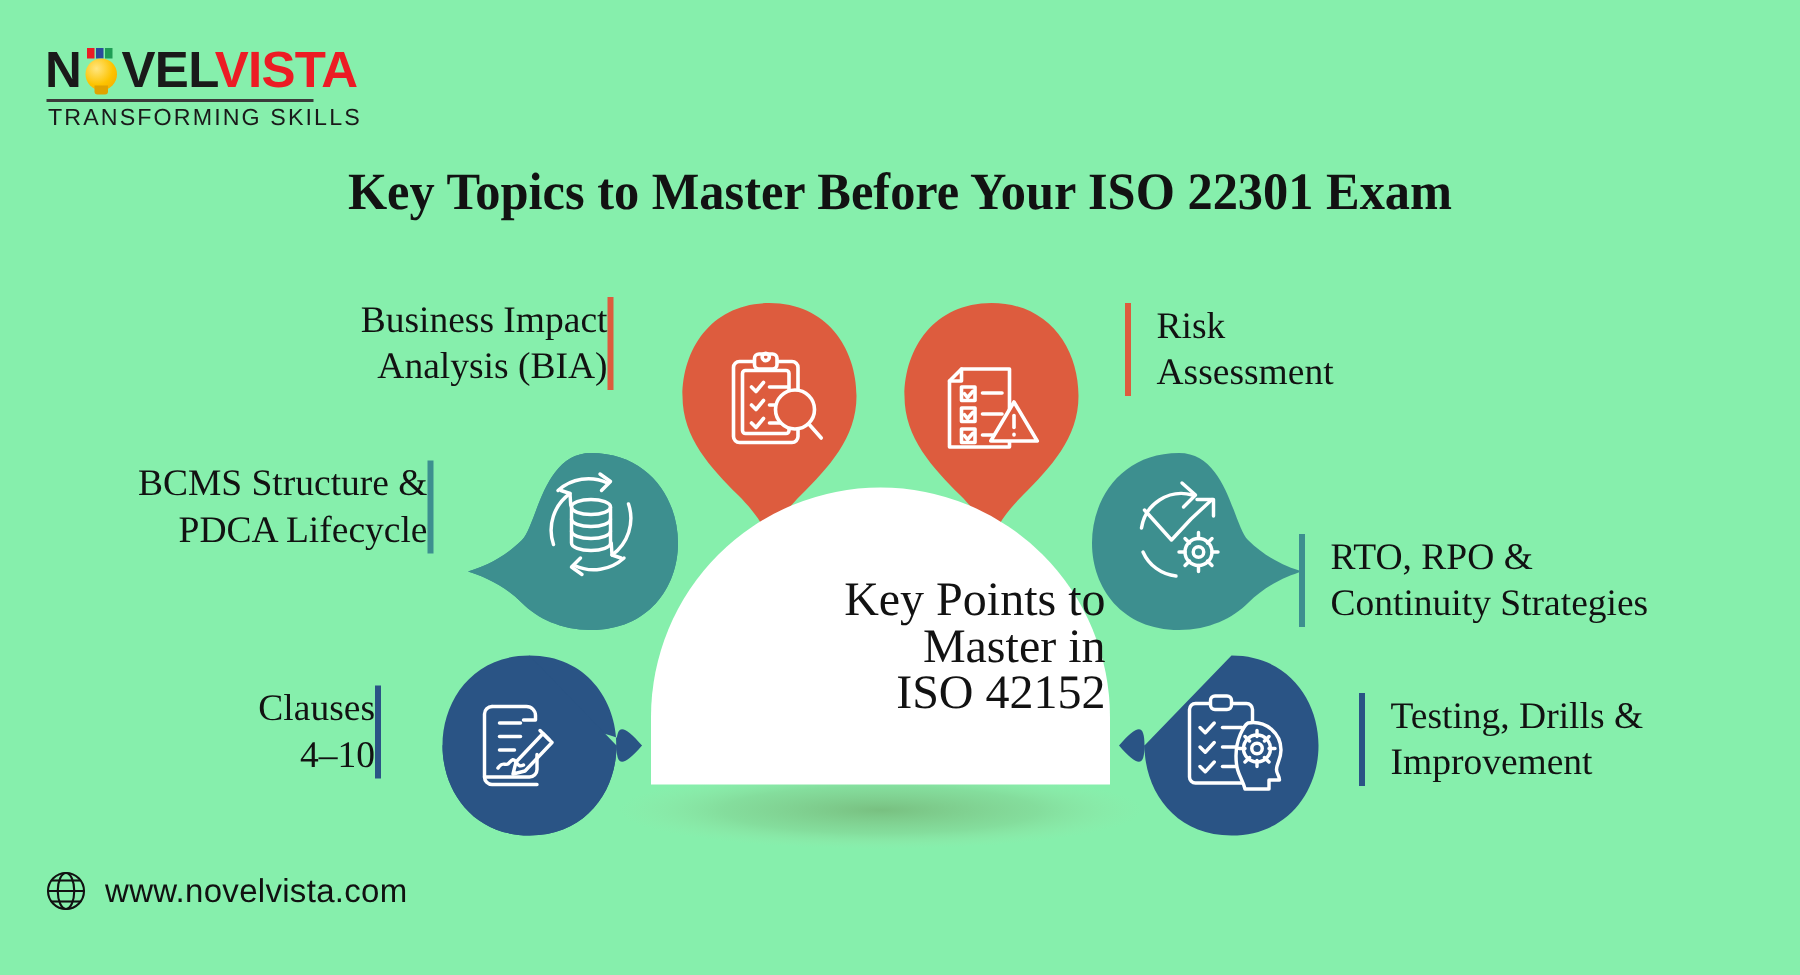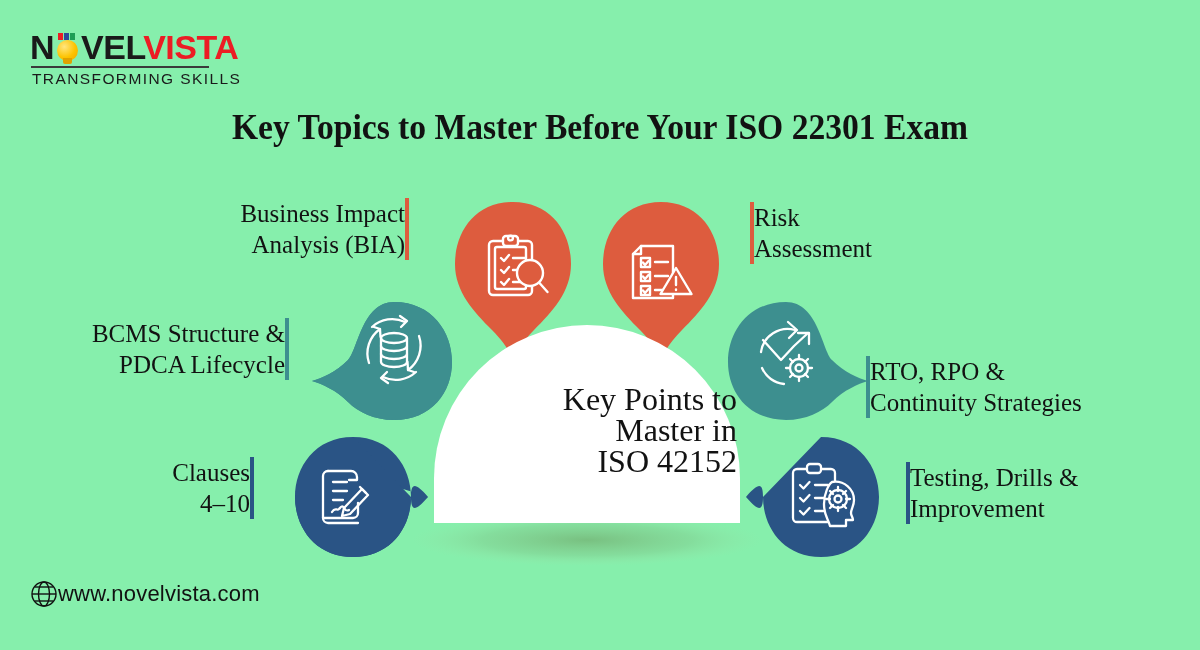--- a/index.html
+++ b/index.html
@@ -128,35 +128,36 @@
     position: absolute;
     font-family: "Liberation Serif", serif;
     font-size: 25px;
     color: #121212;
     line-height: 31px;
     white-space: pre-line;
   }
   .label.right-side {
     text-align: left;
     border-left: 4px solid #000;
+    padding-left: 17px;
   }
   .label.left-side {
     text-align: right;
     border-right: 4px solid #000;
     padding-right: 0;
   }
 
   
   #footer {
     position: absolute;
     left: 30px;
     top: 580px;
     display: flex;
     align-items: center;
-    gap: 0;
+    gap: 12px;
   }
   #footer .url {
     font-family: "Liberation Sans", sans-serif;
     font-size: 22px;
     color: #111;
     letter-spacing: 0.2px;
   }
 </style>
 </head>
 <body>
@@ -361,21 +362,21 @@
     <div>Master in</div>
     <div>ISO 42152</div>
   </div>
 
   <div class="label left-side" style="left:150px; top:198px; width:255px; border-right-color:#dd5c3e;">Business Impact
 Analysis (BIA)</div>
 
   <div class="label right-side" style="left:750px; top:202px; width:260px; border-left-color:#dd5c3e;">Risk
 Assessment</div>
 
-  <div class="label left-side" style="left:30px; top:318px; width:255px; border-right-color:#3d8f8f;">BCMS Structure &amp;
+  <div class="label left-side" style="left:30px; top:307px; width:255px; border-right-color:#3d8f8f;">BCMS Structure &amp;
 PDCA Lifecycle</div>
 
   <div class="label right-side" style="left:866px; top:318px; width:300px; border-left-color:#3d8f8f;margin-top:38px;">RTO, RPO &amp;
 Continuity Strategies</div>
 
   <div class="label left-side" style="left:70px; top:457px; width:180px; border-right-color:#2a5485;">Clauses
 4–10</div>
 
   <div class="label right-side" style="left:906px; top:462px; width:270px; border-left-color:#2a5485;">Testing, Drills &amp;
 Improvement</div>

